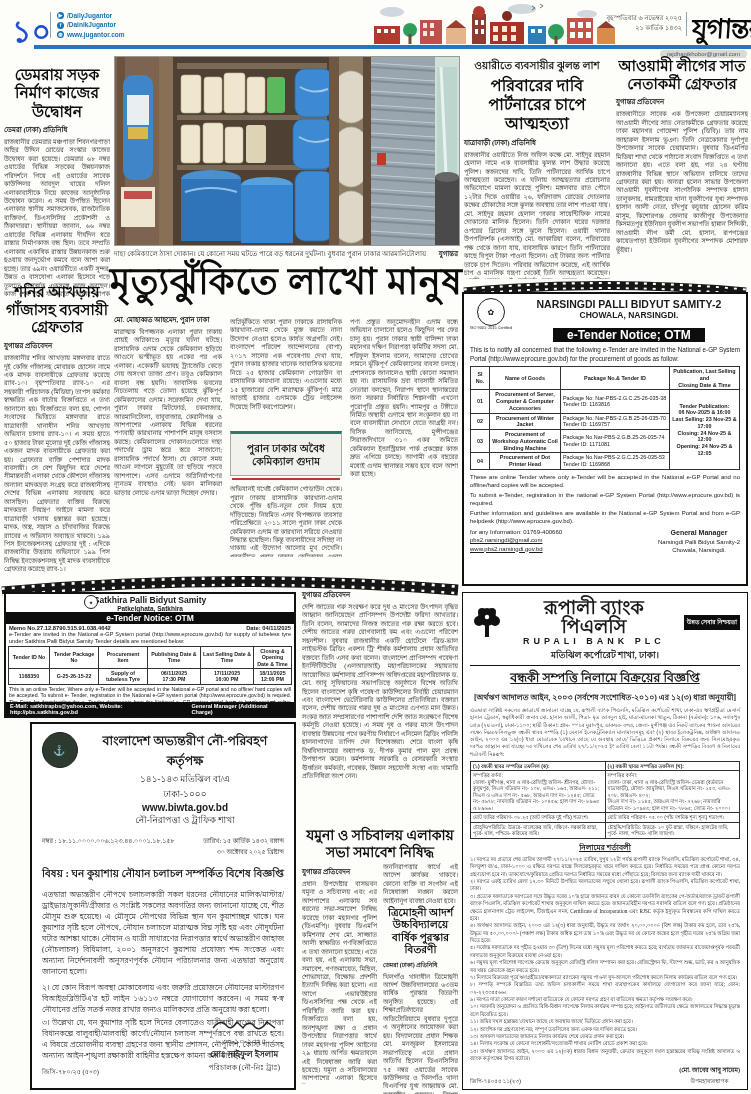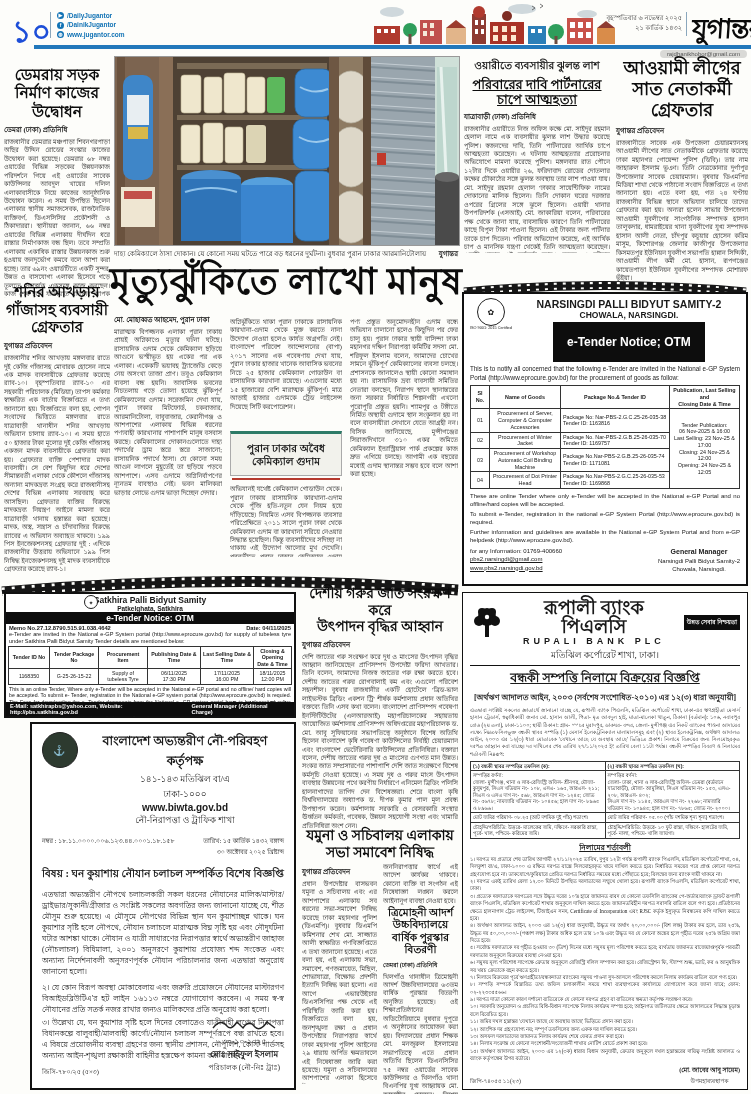--- a/index.html
+++ b/index.html
@@ -1,21 +1,21 @@
 <!DOCTYPE html>
 <html><head>
 <meta charset="utf-8">
 <style>
   html,body{margin:0;padding:0;background:#e8e8e4;}
   #page{position:relative;width:751px;height:1094px;margin:0 auto;background:#fdfdfa;overflow:hidden;
         font-family:"Liberation Serif","DejaVu Serif",serif;color:#1a1a1a;}
   .abs{position:absolute;}
   .jt{text-align:justify;}
   .pre{white-space:pre-line;}
-  .ctr{text-align:center;}
+  .ctr{text-align:center;font-weight:bold;}
   
   .pagenum{font-size:30px;font-weight:bold;color:#1d4ed8;}
   .vdiv{width:1px;background:#8aa7bd;}
   .social-row{display:flex;align-items:center;gap:3px;font-family:"Liberation Sans",sans-serif;
               font-size:6.5px;font-weight:bold;color:#1273b5;line-height:1.45;}
   .sic{width:7px;height:7px;border-radius:50%;background:#1273b5;color:#fff;font-size:5px;
        display:inline-flex;align-items:center;justify-content:center;font-family:"Liberation Sans",sans-serif;}
   .masthead{font-size:38px;font-weight:900;color:#0d72b9;letter-spacing:1px;text-shadow:0 0 1px #0d72b9;}
   .dateblock{font-size:6.5px;color:#333;text-align:right;line-height:1.5;font-family:"Liberation Sans",sans-serif;}
   .brand{font-size:27px;font-weight:900;color:#0a0a0a;transform:skewX(-4deg);letter-spacing:-1px;}
@@ -249,27 +249,27 @@
     </div>
     <div class="inset-underline"></div>
     <div class="body-sm jt" style="height:72px;">অভিযানই যথেষ্ট কেমিক্যাল গোডাউন থেকে। পুরান ঢাকায় রাসায়নিক কারখানা-গুদাম থেকে পুঁজি হতি-নতুন যেন নিয়ম হয়ে দাঁড়িয়েছে। নিয়মিত এসব বিপজ্জনক ব্যবসার পরিপ্রেক্ষিতে ২০১১ সালে পুরান ঢাকা থেকে কেমিক্যাল গুদাম বা কারখানা সরিয়ে নেওয়ার সিদ্ধান্ত হয়েছিল। কিন্তু ব্যবসায়ীদের সদিচ্ছা না থাকায় এই উদ্যোগ আলোর মুখ দেখেনি। পরবর্তীতে পুরান ঢাকার কেমিক্যাল গুদাম স্থানান্তর করতে তৎকালীন ক্ষেত্র, নিমতলী, আহাটমী ও আশেপাশে নানা কমিটি গঠন করে সরকার। ২০১৯ সালে চুড়িহাট্টার ভয়াবহ অগ্নিকাণ্ডে ৭১ জনের প্রাণহানির ঘটনার পরও থামেনি এই বাণিজ্য।</div>
   </div>
   <div class="abs" style="left:350px;top:318px;width:108px;height:256px;">
     <div class="body-sm jt" style="height:256px;">পণ্য প্রস্তুত অনুমোদনহীন গুদাম বন্ধে অভিযান চালানো হলেও কিছুদিন পর ফের চালু হয়। পুরান ঢাকার স্থায়ী বাসিন্দা ঢাকা মহানগর দক্ষিণ নিরাপত্তা কমিটির সদস্য মো. শরিফুল ইসলাম বলেন, আমাদের চোখের সামনে ঝুঁকিপূর্ণ কেমিক্যালের ব্যবসা চলছে। প্রশাসনকে জানালেও স্থায়ী কোনো সমাধান হয় না। রাসায়নিক দ্রব্য ব্যবসায়ী সমিতির নেতারা বলছেন, নিরাপদ স্থানে স্থানান্তরের জন্য সরকার নির্ধারিত শিল্পনগরী এখনো পুরোপুরি প্রস্তুত হয়নি। শ্যামপুর ও টঙ্গীতে নির্মিত অস্থায়ী গুদামে স্থান সংকুলান হয় না বলে ব্যবসায়ীরা সেখানে যেতে আগ্রহী নন। বিসিক জানিয়েছে, মুন্সীগঞ্জের সিরাজদিখানে ৩১০ একর জমিতে কেমিক্যাল ইন্ডাস্ট্রিয়াল পার্ক প্রকল্পের কাজ দ্রুত এগিয়ে চলছে। আগামী এক বছরের মধ্যেই গুদাম স্থানান্তর সম্ভব হবে বলে আশা করা হচ্ছে।</div>
   </div>
 
   <div class="abs" style="left:464px;top:58px;width:146px;height:224px;">
     <div class="kicker">ওয়ারীতে ব্যবসায়ীর ঝুলন্ত লাশ</div>
-    <div class="hl ctr" style="font-size:13px;margin:2px 0;text-decoration:underline;">পরিবারের দাবি পার্টনারের চাপে আত্মহত্যা</div>
+    <div class="hl ctr" style="font-size:16px;margin:2px 0;">পরিবারের দাবি পার্টনারের চাপে আত্মহত্যা</div>
     <div class="byline">যাত্রাবাড়ী (ঢাকা) প্রতিনিধি</div>
     <div class="body-sm jt" style="height:128px;">রাজধানীর ওয়ারীতে নিজ অফিস কক্ষে মো. সাইদুর রহমান হেলাল নামে এক ব্যবসায়ীর ঝুলন্ত লাশ উদ্ধার করেছে পুলিশ। স্বজনদের দাবি, তিনি পার্টনারের আর্থিক চাপে আত্মহত্যা করেছেন। এ ঘটনায় আত্মহত্যার প্ররোচনার অভিযোগে মামলা করেছে পুলিশ। মঙ্গলবার রাত পৌনে ১২টার দিকে ওয়ারীর ২৬, ফরিদাবাদ রোডের দোতলার কক্ষের চৌকাঠের সঙ্গে ঝুলন্ত অবস্থায় তার লাশ পাওয়া যায়। মো. সাইদুর রহমান হেলাল 'ঢাকার সায়েন্টিফিক' নামের দোকানের মালিক ছিলেন। তিনি দোকান ঘরের দরজার ওপরের গ্রিলের সঙ্গে ঝুলে ছিলেন। ওয়ারী থানার উপপরিদর্শক (এসআই) মো. জাকারিয়া বলেন, পরিবারের পক্ষ থেকে জানা যায়, ব্যবসায়িক কারণে তিনি পার্টনারের কাছে বিপুল টাকা পাওনা ছিলেন। ওই টাকার জন্য পার্টনার তাকে চাপ দিতেন। পরিবার অভিযোগ করেছে, এই আর্থিক চাপ ও মানসিক যন্ত্রণা থেকেই তিনি আত্মহত্যা করেছেন। ওয়ারী থানার এই কর্মকর্তা আরও বলেন, এ ঘটনায় হেলালের স্ত্রী বাদী হয়ে আত্মহত্যার প্ররোচনার অভিযোগে পার্টনারের বিরুদ্ধে একটি মামলা করেছেন। এ বিষয়ে আইনি প্রক্রিয়া চলছে।</div>
   </div>
 
   <div class="abs" style="left:616px;top:58px;width:132px;height:224px;">
-    <div class="hl ctr" style="font-size:18px;">আওয়ামী লীগের সাত নেতাকর্মী গ্রেফতার</div>
+    <div class="hl ctr" style="font-size:15px;">আওয়ামী লীগের সাত নেতাকর্মী গ্রেফতার</div>
     <div class="byline">যুগান্তর প্রতিবেদন</div>
     <div class="body-sm jt" style="height:158px;">রাজধানীতে সাবেক এক উপজেলা চেয়ারম্যানসহ আওয়ামী লীগের সাত নেতাকর্মীকে গ্রেফতার করেছে ঢাকা মহানগর গোয়েন্দা পুলিশ (ডিবি)। তার নাম জাহারুল ইসলাম ভুঞা। তিনি নেত্রকোনার দুর্গাপুর উপজেলার সাবেক চেয়ারম্যান। বুধবার ডিএমপির মিডিয়া শাখা থেকে পাঠানো সংবাদ বিজ্ঞপ্তিতে এ তথ্য জানানো হয়। এতে বলা হয়, গত ২৪ ঘণ্টায় রাজধানীর বিভিন্ন স্থানে অভিযান চালিয়ে তাদের গ্রেফতার করা হয়। অন্যরা হলেন সাভার উপজেলা আওয়ামী যুবলীগের সাংগঠনিক সম্পাদক হাসান তালুকদার, ধামরাইয়ের থানা যুবলীগের যুগ্ম সম্পাদক হাসান আলী নেতা, চাঁদপুর কচুয়ার হোসেন করিম মাসুম, কিশোরগঞ্জ জেলার কাজীপুর উপজেলার কিসমতপুর ইউনিয়ন যুবলীগ সভাপতি হান্নান সিদ্দিকী, আওয়ামী লীগ কর্মী মো. হাসান, রূপগঞ্জের কায়েতপাড়া ইউনিয়ন যুবলীগের সম্পাদক মোশারফ ভুঁইয়া।</div>
   </div>
 
   <svg class="abs" style="left:0px;top:570px;" width="460" height="26" viewBox="0 0 460 26">
     <path d="M2,22 Q230,2 458,20" stroke="#161616" stroke-width="11" fill="none"></path>
     <path d="M2,22 Q230,2 458,20" stroke="#fdfdfa" stroke-width="9" fill="none" stroke-dasharray="3,7"></path>
     <path d="M2,22 Q230,2 458,20" stroke="#161616" stroke-width="4" fill="none"></path>
   </svg>
   <svg class="abs" style="left:462px;top:277px;" width="286" height="18" viewBox="0 0 286 18">
@@ -280,21 +280,21 @@
 
   <div class="abs noticebox enotice" style="left:462px;top:292px;width:286px;height:294px;border-width:2px;padding:4px 6px;box-sizing:border-box;">
     <div style="display:flex;align-items:flex-start;gap:6px;">
       <div style="text-align:center;">
         <div class="seal" style="width:26px;height:26px;margin:0 auto;">✿</div>
         <div style="font-size:3.8px;">ISO 9001: 2015 Certified</div>
       </div>
       <div style="flex:1;text-align:center;">
         <div style="font-weight:bold;font-size:10.5px;">NARSINGDI PALLI BIDYUT SAMITY-2</div>
         <div style="font-weight:bold;font-size:8.5px;">CHOWALA, NARSINGDI.</div>
-        <div class="blackbar" style="display:inline-block;font-size:12px;padding:13px 14px;margin-top:2px;">e-Tender Notice; OTM</div>
+        <div class="blackbar" style="display:inline-block;font-size:12px;padding:0 14px;margin-top:8px;">e-Tender Notice; OTM</div>
       </div>
     </div>
     <div style="font-size:6.3px;margin-top:3px;line-height:1.35;" class="jt">This is to notify all concerned that the following e-Tender are invited in the National e-GP System Portal (http://www.eprocure.gov.bd) for the procurement of goods as follow:</div>
     <table class="tnd" style="width:100%;margin-top:3px;font-size:5.4px;line-height:1.25;">
       <tbody>
           <tr>
         <th style="width:14px;" class="pre ctr">Sl
 No.</th>
         <th style="width:66px;" class="ctr">Name of Goods</th>
         <th style="width:104px;" class="ctr">Package No.&amp; Tender ID</th>
@@ -387,24 +387,20 @@
       </table>
     <div style="font-size:5.2px;line-height:1.24;padding:1px 3px 0 3px;position:relative;" class="jt">This is an online Tender, Where only e-Tender will be accepted in the National e-GP portal and no offline/ hard copies will be accepted. To submit e- Tender, registration in the  National e-GP system portal (http://www.eprocure.gov.bd) is requied. The Fees  for downloading the e- Tender documents from the National e- GP system portal have to be deposited online through any e- GP registered banks branches. Further information and Guideline are available in the National e-GP system portal and form e-GP Help Desk(helpdesk@eprocure.gov.bd)</div>
     <div style="position:absolute;right:6px;bottom:10px;font-weight:bold;font-size:5.8px;">Sanat Kumar Ghosh</div>
     <div class="blackbar" style="position:absolute;left:0;right:0;bottom:0;display:flex;justify-content:space-between;font-size:5.6px;padding:1px 4px;">
       <span>E-Mail: satkhirapbs@yahoo.com, Website:  http://pbs.satkhira.gov.bd</span>
       <span>General Manager (Additional Charge)</span>
     </div>
   </div>
 
   <div class="abs" style="left:302px;top:586px;width:156px;height:240px;">
-    <div class="hl ctr" style="font-size:14px;">
-      <div>দেশীয় গরুর জাত সংরক্ষণ করে</div>
-      <div>উৎপাদন বৃদ্ধির আহ্বান</div>
-    </div>
     <div class="byline">যুগান্তর প্রতিবেদন</div>
     <div class="body-sm jt" style="height:186px;">দেশি জাতের গরু সংরক্ষণ করে দুধ ও মাংসের উৎপাদন বৃদ্ধির আহ্বান জানিয়েছেন প্রাণিসম্পদ উপদেষ্টা ফরিদা আখতার। তিনি বলেন, আমাদের নিজস্ব জাতের গরু রক্ষা করতে হবে। দেশীয় জাতের গরুর রোগবালাই কম এবং এগুলো পরিবেশ সহনশীল। বুধবার রাজধানীর একটি হোটেলে 'ব্রিড-ভাল লাইভস্টক ব্রিডিং একশন ট্রি' শীর্ষক কর্মশালায় প্রধান অতিথির বক্তব্যে তিনি এসব কথা বলেন। বাংলাদেশ প্রাণিসম্পদ গবেষণা ইনস্টিটিউটের (এলআরআই) মহাপরিচালকের সহায়তায় আয়োজিত কর্মশালায় প্রাণিসম্পদ অধিদপ্তরের মহাপরিচালক ড. মো. আবু সুফিয়ানের সভাপতিত্বে অনুষ্ঠানে বিশেষ অতিথি ছিলেন বাংলাদেশ কৃষি গবেষণা কাউন্সিলের নির্বাহী চেয়ারম্যান এবং বাংলাদেশ ভেটেরিনারি কাউন্সিলের প্রতিনিধিরা। বক্তারা বলেন, দেশীয় জাতের গরুর দুধ ও মাংসের গুণগত মান উন্নত। সংকর জাত সম্প্রসারণের পাশাপাশি দেশি জাত সংরক্ষণে বিশেষ কর্মসূচি নেওয়া হয়েছে। এ সময় দুধ ও গরুর মাংস উৎপাদন ব্যবস্থার উন্নয়নের পথে করণীয় নির্ধারণে এনিমেল ব্রিডিং পলিসি হালনাগাদের তাগিদ দেন বিশেষজ্ঞরা। শেরে বাংলা কৃষি বিশ্ববিদ্যালয়ের অধ্যাপক ড. দীপক কুমার পাল মূল প্রবন্ধ উপস্থাপন করেন। কর্মশালায় সরকারি ও বেসরকারি সংস্থার ঊর্ধ্বতন কর্মকর্তা, গবেষক, উন্নয়ন সহযোগী সংস্থা এবং খামারি প্রতিনিধিরা অংশ নেন।</div>
   </div>
 
   <div class="abs" style="left:302px;top:828px;width:156px;height:262px;">
     <div class="hl ctr" style="font-size:14px;">
       <div>যমুনা ও সচিবালয় এলাকায়</div>
       <div>সভা সমাবেশ নিষিদ্ধ</div>
     </div>
     <div style="display:flex;gap:6px;margin-top:2px;">

